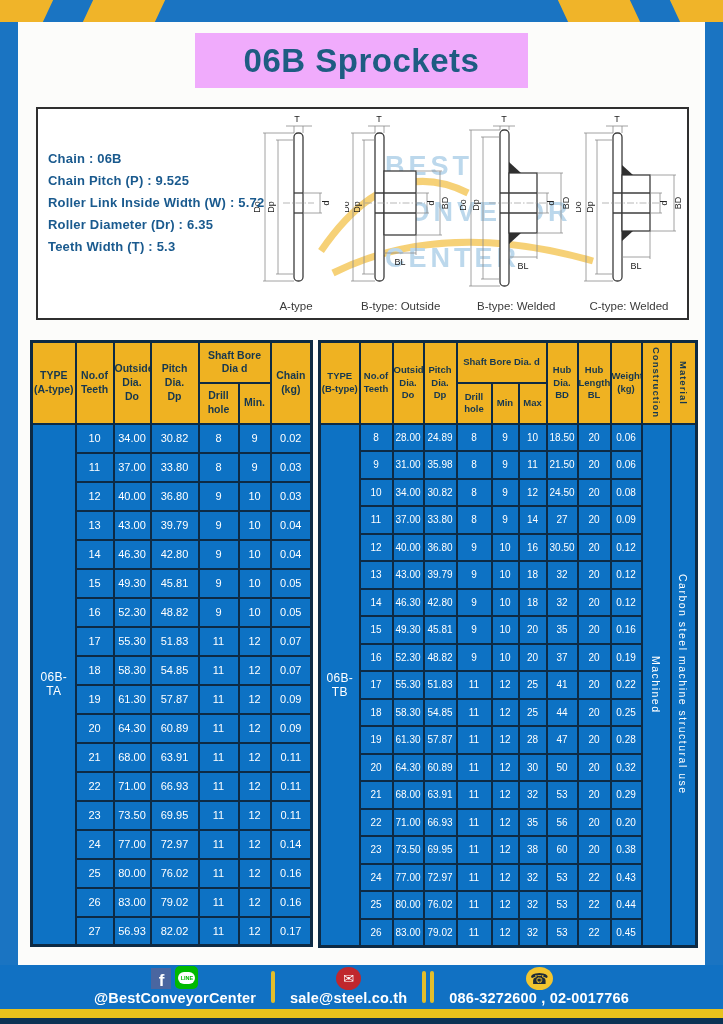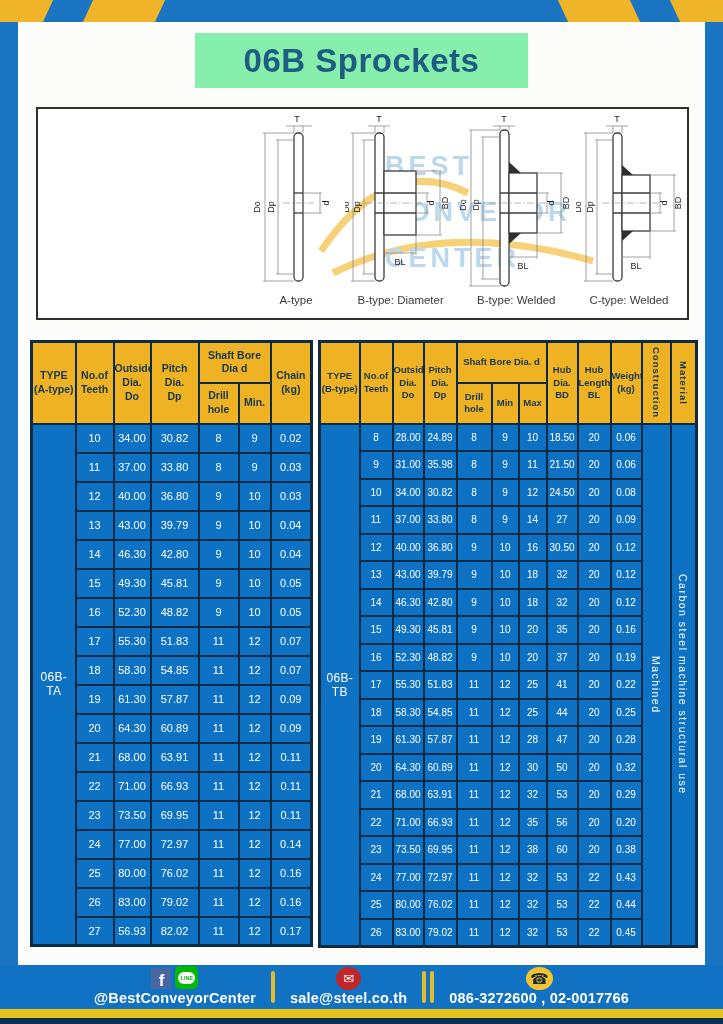--- a/index.html
+++ b/index.html
@@ -7,34 +7,34 @@
   .page{position:relative;width:723px;height:1024px;background:#1a74c2;overflow:hidden;}
   .content{position:absolute;left:18px;top:22px;width:687px;height:943px;background:#fcfcfa;}
   
   .topbar{position:absolute;left:0;top:0;width:723px;height:22px;background:#1a74c2;overflow:hidden;}
   .stripe{position:absolute;top:0;height:22px;background:#f0b429;}
   .s1{left:-14px;width:62px;transform:skewX(-25deg);}
   .s2{left:88px;width:72px;transform:skewX(-25deg);}
   .s3{right:88px;width:72px;transform:skewX(25deg);}
   .s4{right:-14px;width:62px;transform:skewX(25deg);}
   
-  .title-banner{position:absolute;left:195px;top:33px;width:333px;height:55px;background:#86efac;
+  .title-banner{position:absolute;left:195px;top:33px;width:333px;height:55px;background:#f0abfc;
     display:flex;align-items:center;justify-content:center;}
   .title-banner span{font-size:33px;font-weight:800;color:#1e5c82;letter-spacing:0.5px;}
   
   .diagram-box{position:absolute;left:36px;top:107px;width:649px;height:209px;background:#ffffff;
     border:2px solid #2f2f2f;}
   .specs{position:absolute;left:10px;top:42px;width:255px;z-index:2;}
   .specs div{font-size:13px;font-weight:700;color:#1a5a8e;margin-bottom:7px;letter-spacing:0.2px;}
   .watermark{position:absolute;left:255px;top:14px;width:350px;height:180px;z-index:0;}
   .diagrams{position:absolute;left:212px;top:4px;width:432px;height:200px;display:flex;
     justify-content:space-between;z-index:1;}
   .fig{display:flex;flex-direction:column;align-items:center;}
   .fig svg{display:block;}
-  .fig .caption{font-size:11.5px;color:#3a3a3a;margin-top:1px;font-weight:500;}
+  .fig .caption{font-size:11.5px;color:#3a3a3a;margin-top:7px;font-weight:500;}
   .dl{stroke:#8a8a8a;stroke-width:0.8;fill:none;}
   .pl{stroke:#3c3c3c;stroke-width:1.3;fill:#ffffff;}
   .weld{fill:#2f2f2f;stroke:none;}
   .cl{stroke:#999;stroke-width:0.7;stroke-dasharray:7 2 1.5 2;fill:none;}
   .dimtxt{font-size:9px;fill:#222;font-family:"Liberation Sans",sans-serif;}
   
   .spec-table{position:absolute;border-collapse:collapse;table-layout:fixed;background:#0d2a44;}
   .spec-table th,.spec-table td{border:2px solid #0d2a44;padding:0;text-align:center;vertical-align:middle;overflow:hidden;}
   .spec-table thead th{background:#efb222;color:#16374f;font-weight:700;line-height:1.3;white-space:pre-line;}
   .spec-table tbody td{background:#0d72c4;color:#fff;}
@@ -94,20 +94,27 @@
 
   <div class="diagram-box">
     <svg class="watermark" viewBox="0 0 350 180">
       <path class="wm-y" d="M28 128 Q95 30 175 70"></path>
       <path class="wm-y" d="M40 150 Q150 95 300 138"></path>
       <text class="wm-txt" x="92" y="52">BEST</text>
       <text class="wm-txt" x="92" y="98">CONVEYOR</text>
       <text class="wm-txt" x="92" y="144">CENTER</text>
     </svg>
 
+    <div class="specs">
+      <div>Chain : 06B</div>
+      <div>Chain Pitch (P) : 9.525</div>
+      <div>Roller Link Inside Width (W) : 5.72</div>
+      <div>Roller Diameter (Dr) : 6.35</div>
+      <div>Teeth Width (T) : 5.3</div>
+    </div>
 
     <div class="diagrams">
 
       <div class="fig">
         <svg width="92" height="180" viewBox="0 0 92 180">
           <text class="dimtxt" x="47" y="9" text-anchor="middle">T</text>
           <line class="dl" x1="36" y1="13" x2="62" y2="13"></line>
           <line class="dl" x1="44" y1="13" x2="44" y2="20"></line>
             <line class="dl" x1="53" y1="13" x2="53" y2="20"></line>
           <rect class="pl" x="44" y="20" width="9" height="148" rx="4"></rect>
@@ -155,21 +162,21 @@
           <text class="dimtxt" transform="rotate(-90 89 90)" x="89" y="90" text-anchor="middle">d</text>
           <line class="dl" x1="71" y1="58" x2="97" y2="58"></line>
             <line class="dl" x1="71" y1="122" x2="97" y2="122"></line>
           <line class="dl" x1="95" y1="58" x2="95" y2="122"></line>
           <text class="dimtxt" transform="rotate(-90 103 90)" x="103" y="90" text-anchor="middle">BD</text>
           <line class="dl" x1="39" y1="122" x2="39" y2="142"></line>
             <line class="dl" x1="71" y1="122" x2="71" y2="142"></line>
           <line class="dl" x1="39" y1="140" x2="71" y2="140"></line>
           <text class="dimtxt" x="55" y="152" text-anchor="middle">BL</text>
         </svg>
-        <div class="caption">B-type: Diameter</div>
+        <div class="caption">B-type: Outside</div>
       </div>
 
       <div class="fig">
         <svg width="114" height="180" viewBox="0 0 114 180">
           <text class="dimtxt" x="45" y="9" text-anchor="middle">T</text>
           <line class="dl" x1="34" y1="13" x2="56" y2="13"></line>
           <line class="dl" x1="41" y1="13" x2="41" y2="17"></line>
             <line class="dl" x1="50" y1="13" x2="50" y2="17"></line>
           <rect class="pl" x="41" y="17" width="9" height="156" rx="4"></rect>
           <rect class="pl" x="50" y="60" width="28" height="60"></rect>

